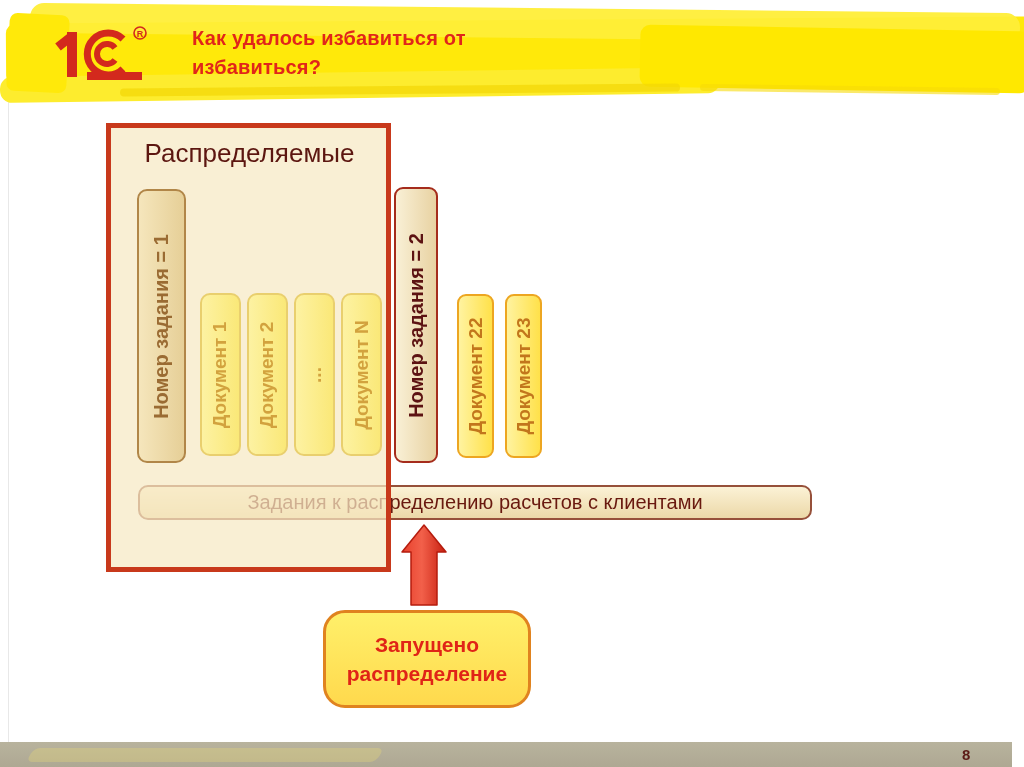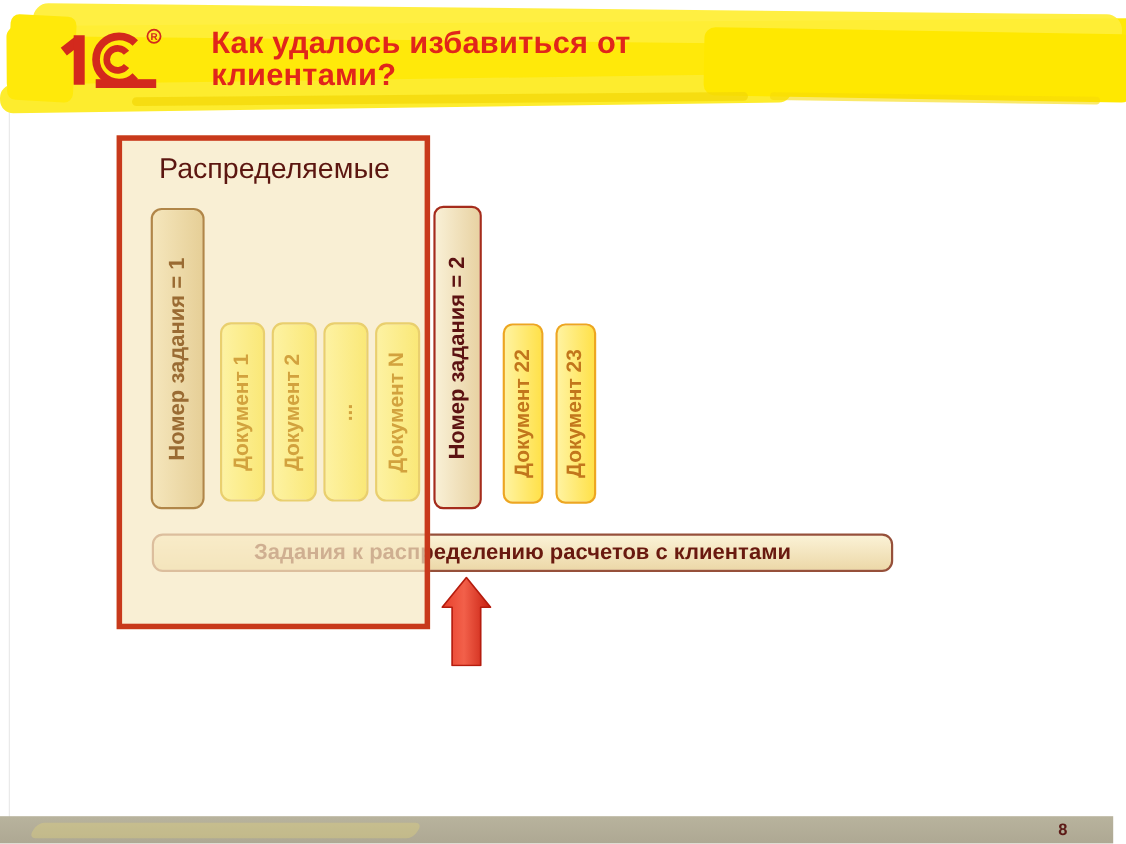--- a/index.html
+++ b/index.html
@@ -14,28 +14,28 @@
   .band.b3{left:0px;top:72px;width:720px;height:26px;background:#fdec2e;border-radius:12px;transform:rotate(-.8deg);}
   .band.b4{left:640px;top:28px;width:390px;height:62px;background:#ffe800;border-radius:10px;transform:rotate(1deg);}
   .band.b5{left:8px;top:14px;width:60px;height:78px;background:#ffe90a;border-radius:8px;transform:rotate(3deg);}
   .band.b6{left:120px;top:86px;width:560px;height:8px;background:#f2d705;border-radius:4px;transform:rotate(-.5deg);opacity:.7;}
   .band.b7{left:700px;top:86px;width:300px;height:7px;background:#f6db06;border-radius:4px;transform:rotate(.8deg);opacity:.6;}
   .left-edge-line{position:absolute;left:8px;top:98px;width:1px;height:646px;background:#dedede;opacity:.7;z-index:0;}
   
   .logo{position:absolute;left:50px;top:22px;width:100px;height:64px;z-index:2;}
   .title{
     position:absolute;left:192px;top:24px;z-index:2;color:#e1251b;
-    font-size:28px;font-weight:bold;line-height:29px;letter-spacing:.2px;
+    font-size:20px;font-weight:bold;line-height:29px;letter-spacing:.2px;
   }
   
   .queue-bar{
     position:absolute;z-index:1;left:138px;top:485px;width:674px;height:35px;box-sizing:border-box;
     background:linear-gradient(#fbf2d6,#ecd8a8);border:2px solid #96503a;border-radius:10px;
     display:flex;align-items:center;justify-content:center;
-    font-size:20px;font-weight:bold;color:#69190f;white-space:nowrap;
+    font-size:20px;font-weight:normal;color:#69190f;white-space:nowrap;
   }
   
   .big-box{
     position:absolute;z-index:2;left:106px;top:123px;width:285px;height:449px;box-sizing:border-box;
     background:rgba(247,233,196,0.72);border:5px solid #c8391b;
   }
   .box-title{
     position:absolute;left:1px;top:8px;width:100%;text-align:center;
     font-size:26px;line-height:35px;color:#5c1610;
   }
@@ -106,21 +106,21 @@
         <path d="M65 26 A 10 10 0 1 0 65 38" stroke-width="6"></path>
       </g>
       <rect x="37" y="50" width="55" height="8" fill="#d3291d"></rect>
       <circle cx="90" cy="11" r="6" fill="none" stroke="#d3291d" stroke-width="1.6"></circle>
       <text x="90" y="14.5" font-size="9" font-weight="bold" fill="#d3291d" text-anchor="middle" font-family="Liberation Sans, sans-serif">R</text>
     </svg>
   </div>
 
   <div class="title">
     <div>Как удалось избавиться от</div>
-    <div>клиентами?</div>
+    <div>избавиться?</div>
   </div>
 
   <div class="queue-bar">
     <span>Задания к распределению расчетов с клиентами</span>
   </div>
 
   <div class="big-box">
     <div class="box-title">
       <div>Распределяемые</div>
     </div>
@@ -158,19 +158,22 @@
         <linearGradient id="ag" x1="0" y1="0" x2="1" y2="0">
           <stop offset="0" stop-color="#e8402c"></stop>
           <stop offset=".45" stop-color="#f2604a"></stop>
           <stop offset="1" stop-color="#c71f10"></stop>
         </linearGradient>
       </defs>
       <polygon points="23,1 45,28 36,28 36,81 10,81 10,28 1,28" fill="url(#ag)" stroke="#b51c0e" stroke-width="1.5" stroke-linejoin="round"></polygon>
     </svg>
   </div>
 
+  <div class="callout">
+    <div class="txt">Запущено распределение</div>
+  </div>
 
   <div class="footer-bar">
     <div class="footer-swoosh"></div>
   </div>
   <div class="page-number">8</div>
 
 </div>
 
 </body></html>

